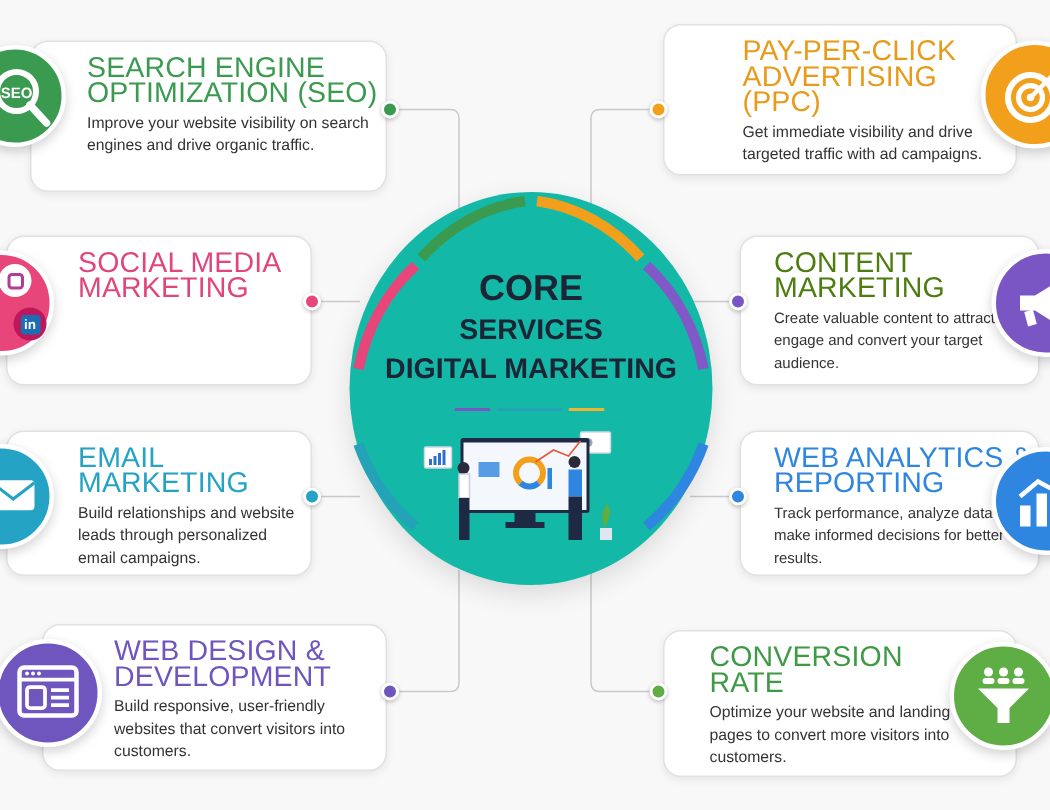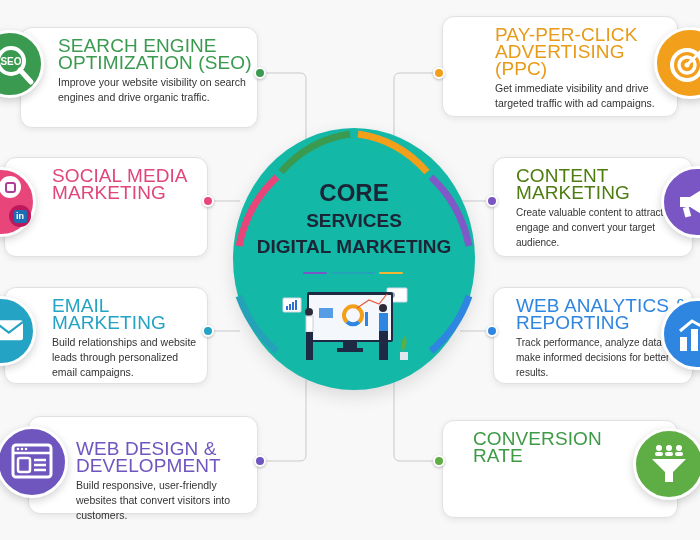--- a/index.html
+++ b/index.html
@@ -150,21 +150,21 @@
     <svg width="50" height="50" viewBox="0 0 50 50">
       <rect x="8" y="28" width="7" height="14" fill="#fff"></rect>
       <rect x="19" y="20" width="7" height="22" fill="#fff"></rect>
       <rect x="30" y="26" width="7" height="16" fill="#fff"></rect>
       <polyline points="8,22 20,12 31,18 42,8" fill="none" stroke="#fff" stroke-width="3"></polyline>
     </svg>
   </div>
   <div class="dot" style="left:486px;top:325px;background:#2f86e0;"></div>
 
   <div class="card" style="left:28px;top:416px;width:230px;height:98px;">
-    <div style="position:absolute;left:47px;top:23px;width:178px;">
+    <div style="position:absolute;left:47px;top:9px;width:178px;">
       <div class="title" style="color:#6f55be;">
         <div>WEB DESIGN &amp;</div>
         <div>DEVELOPMENT</div>
       </div>
       <div class="desc">Build responsive, user-friendly websites that convert visitors into customers.</div>
     </div>
   </div>
   <div class="icon-circle" style="left:-4px;top:426px;width:72px;height:72px;background:#6f55be;">
     <svg width="46" height="42" viewBox="0 0 46 42">
       <rect x="4" y="4" width="38" height="32" rx="3" fill="none" stroke="#fff" stroke-width="3"></rect>
@@ -178,20 +178,21 @@
       <line x1="25" y1="29" x2="37" y2="29" stroke="#fff" stroke-width="2.5"></line>
     </svg>
   </div>
   <div class="dot" style="left:254px;top:455px;background:#6f55be;"></div>
 
   <div class="card" style="left:442px;top:420px;width:236px;height:98px;">
     <div style="position:absolute;left:30px;top:9px;width:180px;">
       <div class="title" style="color:#3f9a45;">
         <div>CONVERSION RATE</div>
       </div>
+      <div class="desc">Optimize your website and landing pages to convert more visitors into customers.</div>
     </div>
   </div>
   <div class="icon-circle" style="left:633px;top:428px;width:72px;height:72px;background:#5fae45;">
     <svg width="50" height="50" viewBox="0 0 50 50">
       <circle cx="15" cy="9" r="3" fill="#fff"></circle>
         <circle cx="25" cy="9" r="3" fill="#fff"></circle>
         <circle cx="35" cy="9" r="3" fill="#fff"></circle>
       <rect x="11" y="13" width="8" height="4" rx="2" fill="#fff"></rect>
         <rect x="21" y="13" width="8" height="4" rx="2" fill="#fff"></rect>
         <rect x="31" y="13" width="8" height="4" rx="2" fill="#fff"></rect>

